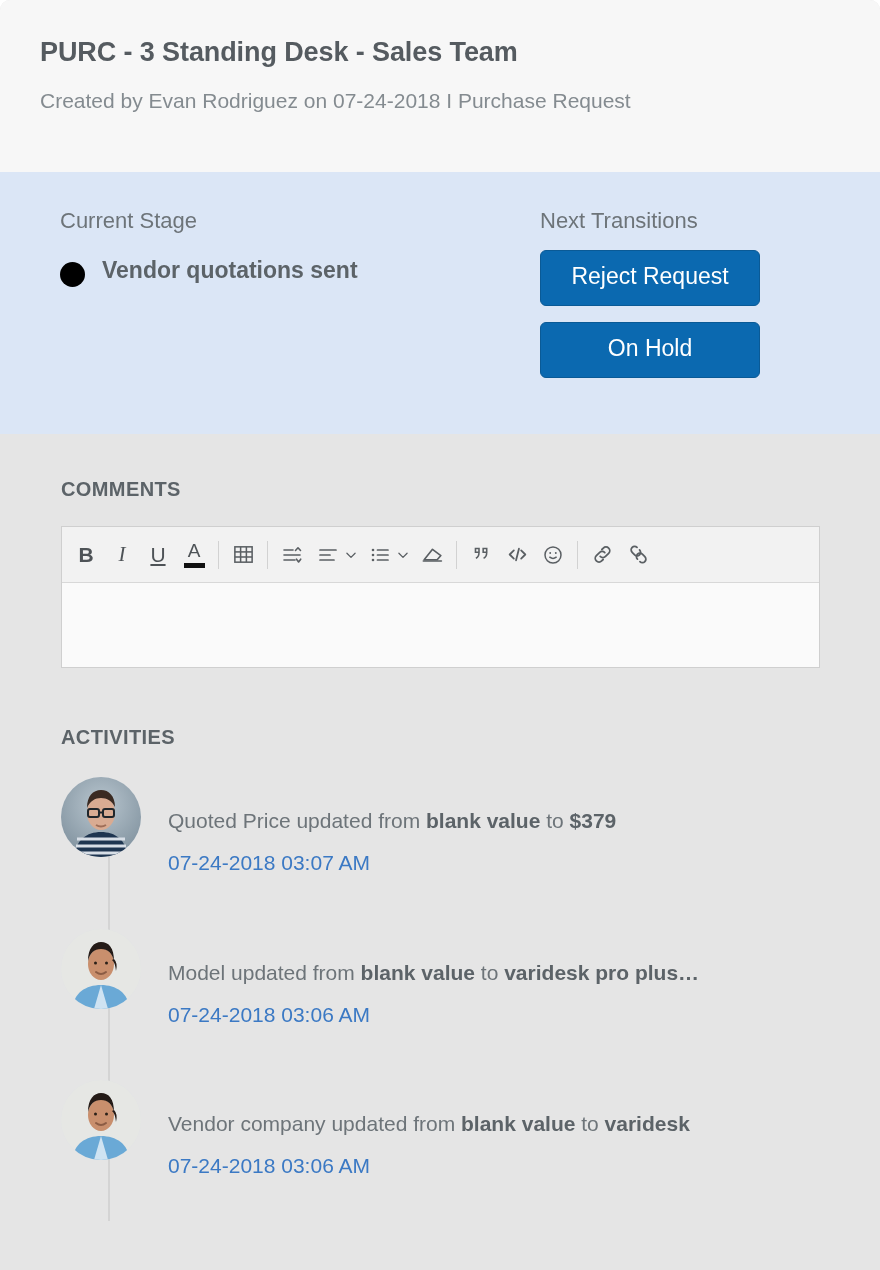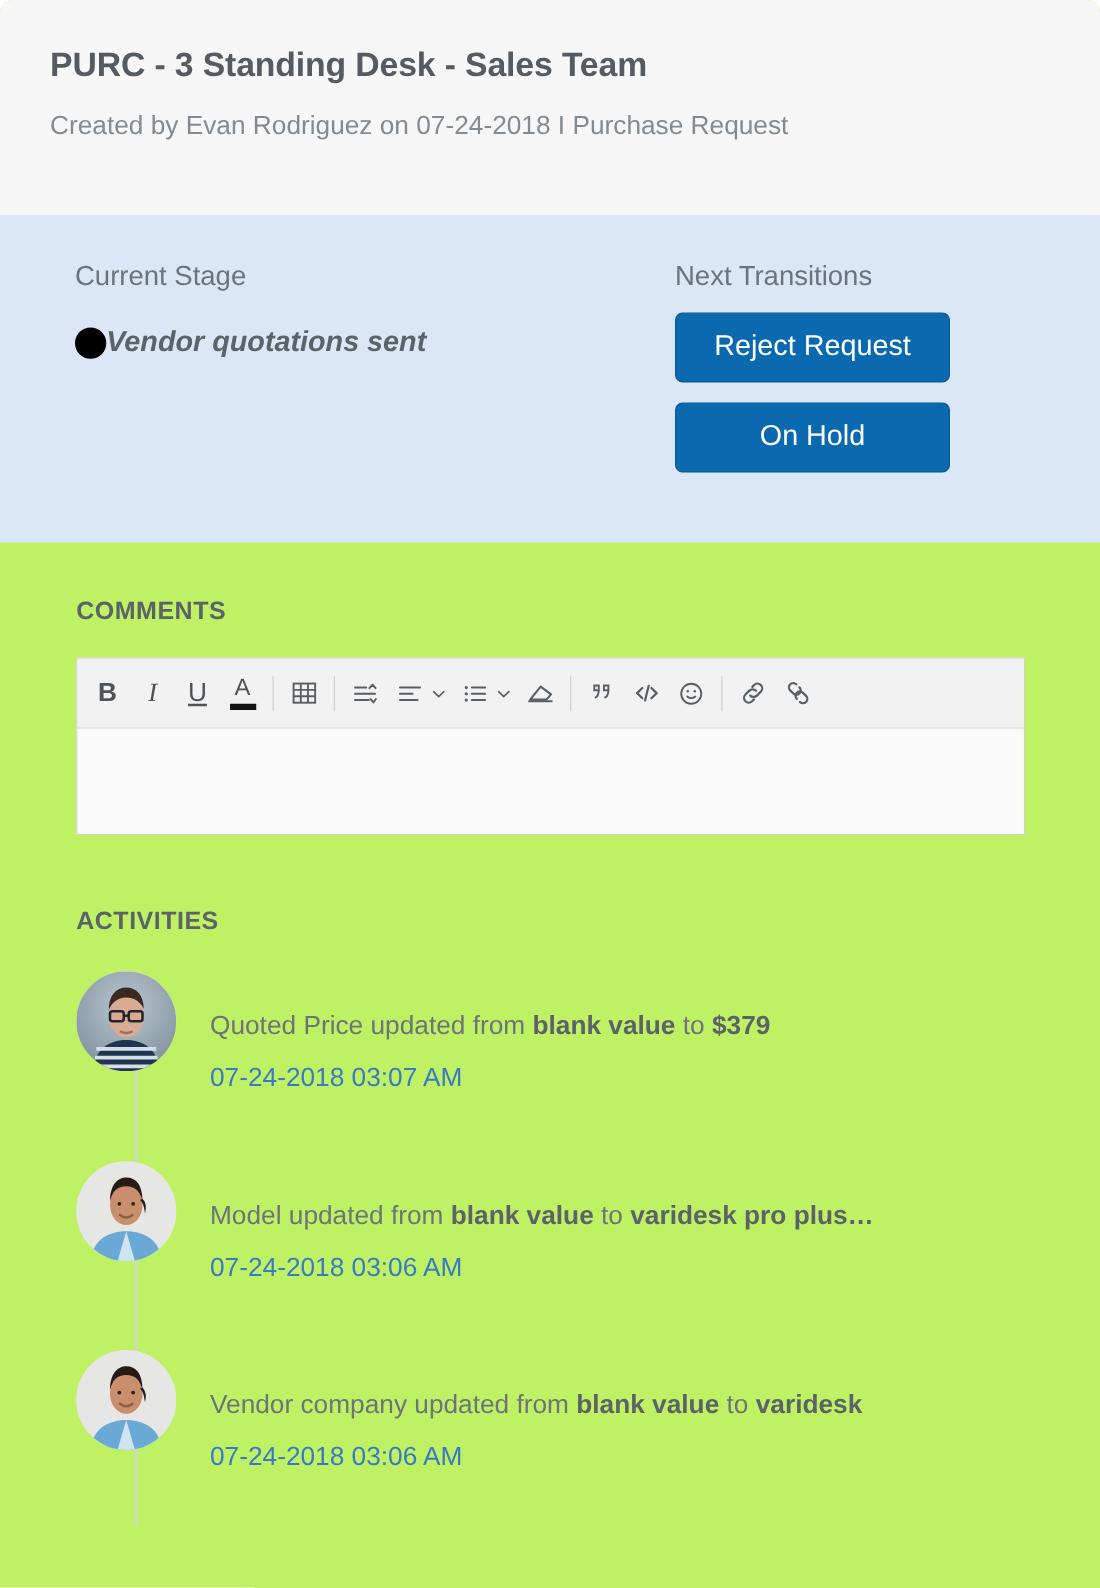--- a/index.html
+++ b/index.html
@@ -8,21 +8,21 @@
     width: 880px;
     height: 1270px;
     background: #ffffff;
     font-family: "Liberation Sans", sans-serif;
   }
 
   #app {
     position: relative;
     width: 880px;
     height: 1270px;
-    background: #bef264;
+    background: #e5e5e5;
     border-top-left-radius: 10px;
     border-top-right-radius: 10px;
     overflow: hidden;
   }
 
   
   .header {
     padding: 36px 40px 0 40px;
     height: 172px;
     background: #f7f7f7;
@@ -55,22 +55,22 @@
     flex: none;
   }
   .stage-label, .transitions-label {
     font-size: 22px;
     color: #6d7479;
     line-height: 1.2;
     margin-bottom: 22px;
   }
   .stage-row {
     display: flex;
-    align-items: flex-end;
-    font-style: italic;
+    align-items: flex-start;
+    gap: 17px;
   }
   .stage-dot {
     width: 25px;
     height: 25px;
     border-radius: 50%;
     background: #000000;
     flex: none;
     margin-top: 6px;
   }
   .stage-name {

